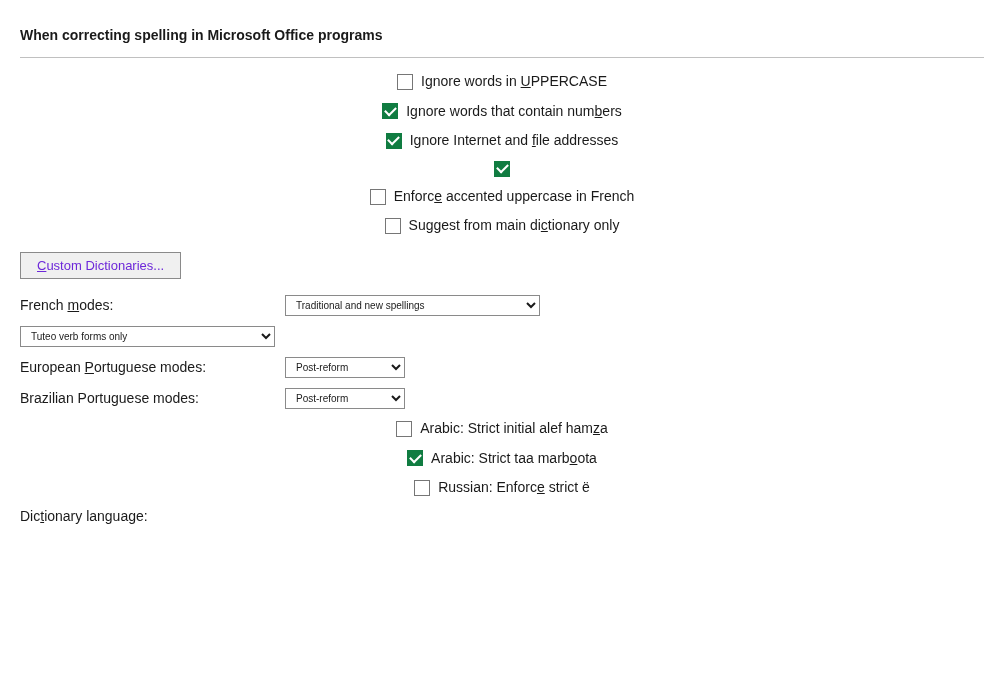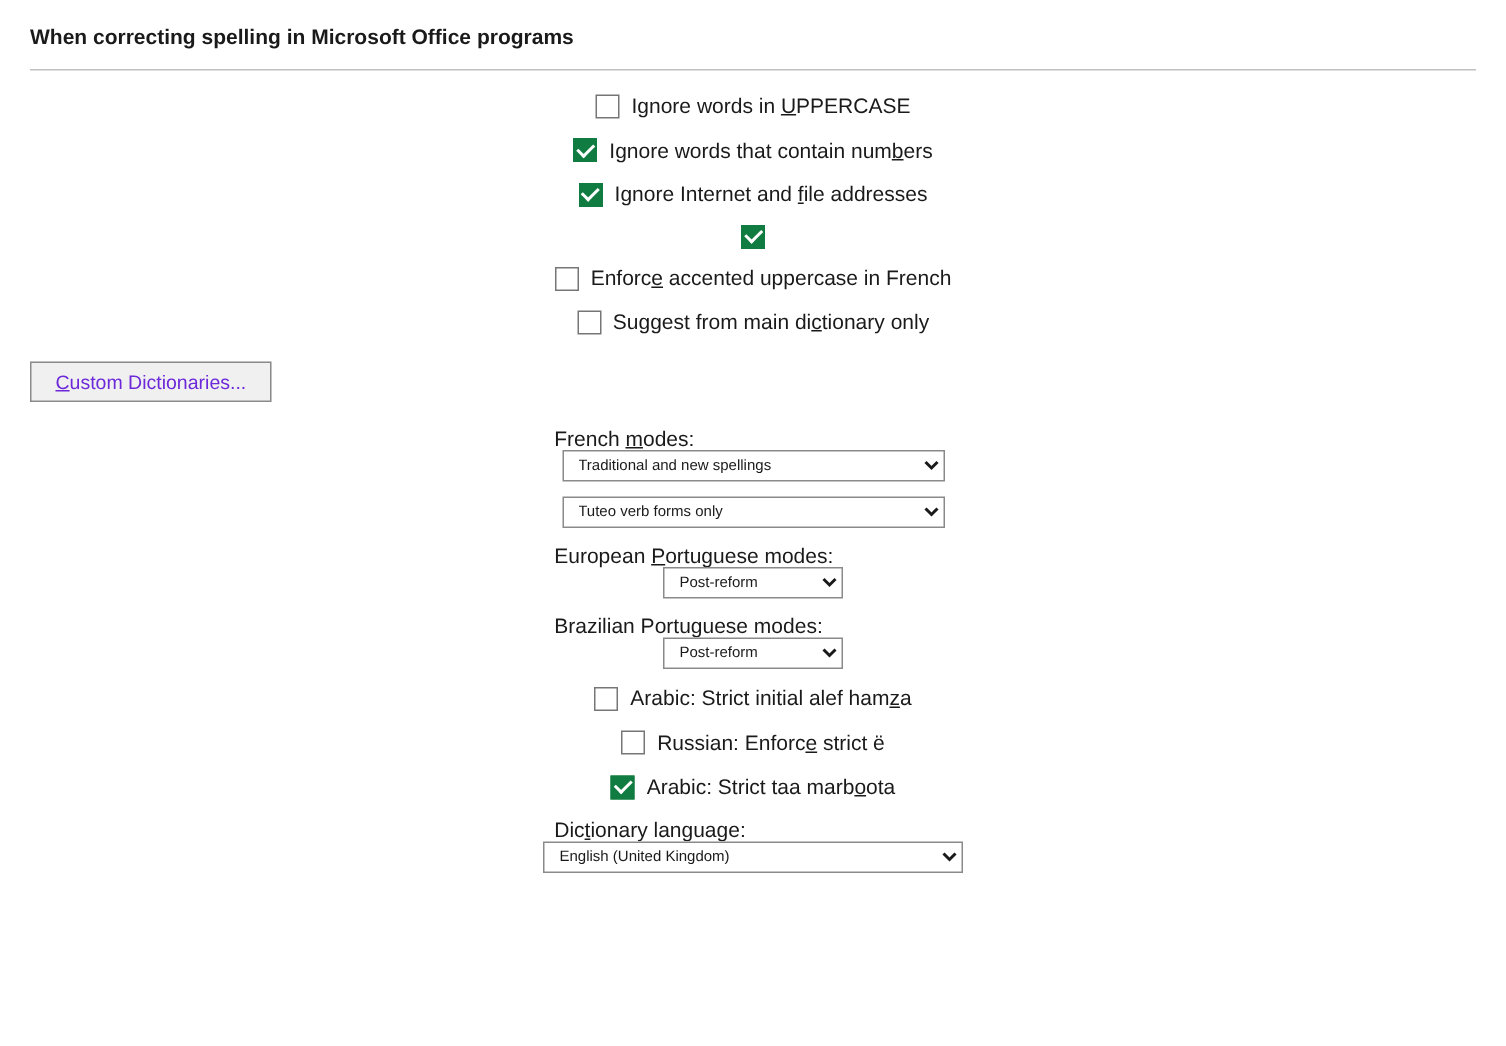--- a/index.html
+++ b/index.html
@@ -11,21 +11,21 @@
     body {
       font-family: 'Segoe UI', Arial, sans-serif;
       font-size: 14px;
       color: #1a1a1a;
       background: #ffffff;
       width: 1004px;
       min-height: 697px;
     }
 
     .container {
-      padding: 16px 20px;
+      padding: 27px 20px;
       max-width: 1004px;
     }
 
     .section-title {
       font-weight: 700;
       font-size: 14px;
       margin-bottom: 14px;
       color: #1a1a1a;
     }
 
@@ -91,21 +91,20 @@
       font-size: 13px;
       cursor: pointer;
       color: #6d28d9;
       font-family: 'Segoe UI', Arial, sans-serif;
     }
 
     .dropdown-row {
       display: flex;
       align-items: center;
       margin-bottom: 10px;
-      flex-direction: column;
     }
 
     .dropdown-label {
       width: 265px;
       flex-shrink: 0;
       font-size: 14px;
     }
 
     .dropdown-select {
       border: 1px solid #8a8a8a;
@@ -206,32 +205,25 @@
     </select>
   </div>
 
   <div class="checkbox-row">
     <div class="custom-checkbox"></div>
     <label>Arabic: Strict initial alef ham<span class="underline-char">z</span>a</label>
   </div>
 
 
   <div class="checkbox-row">
+    <div class="custom-checkbox checked"></div>
+    <label>Arabic: Strict taa marb<span class="underline-char">o</span>ota</label>
+  </div>
+
+  <div class="checkbox-row">
     <div class="custom-checkbox"></div>
     <label>Russian: Enforc<span class="underline-char">e</span> strict ё</label>
   </div>
 
-  <div class="checkbox-row">
-    <div class="custom-checkbox checked"></div>
-    <label>Arabic: Strict taa marb<span class="underline-char">o</span>ota</label>
-  </div>
-
   <div class="dropdown-row">
     <span class="dropdown-label">Dic<span class="underline-char">t</span>ionary language:</span>
-    <select class="dropdown-select xlarge">
-      <option>English (United Kingdom)</option>
-      <option>English (United States)</option>
-      <option>French (France)</option>
-      <option>German (Germany)</option>
-      <option>Spanish (Spain)</option>
-    </select>
   </div>
 </div>
 
 </body></html>

